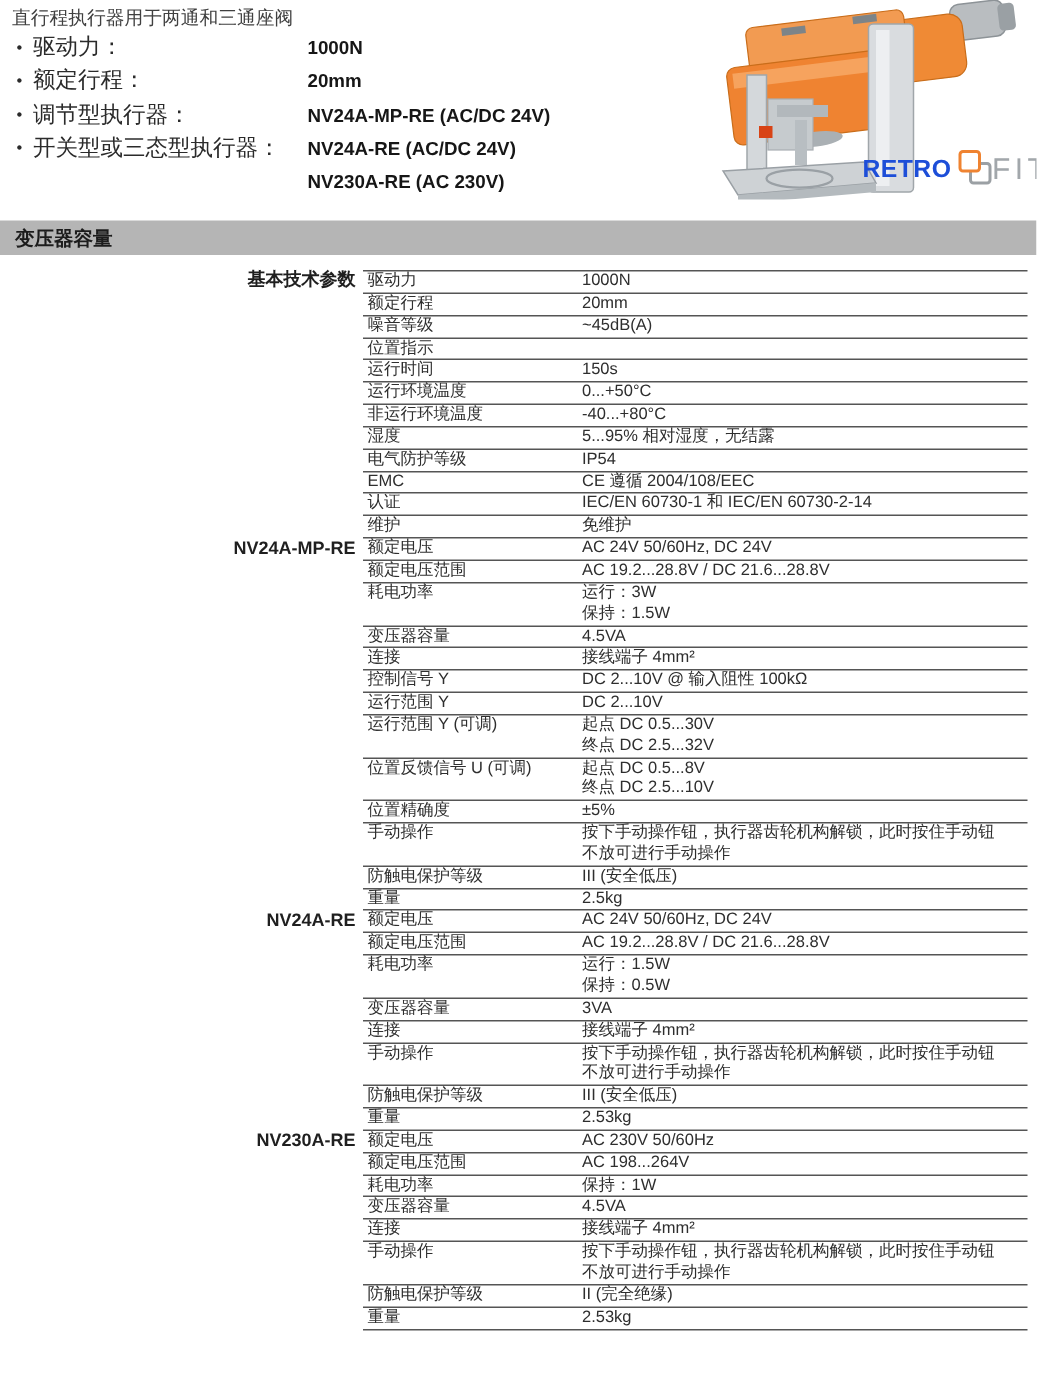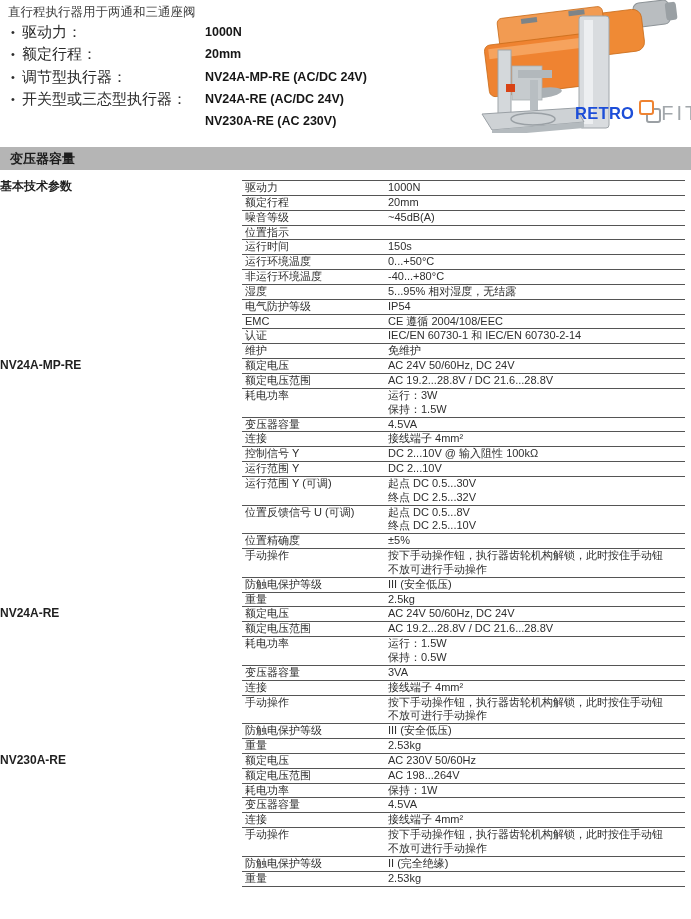--- a/index.html
+++ b/index.html
@@ -25,21 +25,21 @@
   .sq{position:absolute;width:11px;height:11px;border-radius:3px;box-sizing:content-box;background:transparent}
   .sq-orange{left:4px;top:0;border:2.5px solid var(--accent,#ef8331);z-index:2;background:#fff}
   .sq-gray{left:11px;top:8px;border:2.5px solid #9ba0a4;z-index:1}
   .logo-fit{font-size:20px;color:#a2a7ab;letter-spacing:3px;line-height:24px}
   
   .secbar{position:absolute;top:147px;left:0;width:691px;height:23px;background:var(--bar,#b5b5b5)}
   .secbar span{display:block;padding-left:10px;line-height:23px;font-size:13px;font-weight:bold;color:#1c1c1c}
   
   .spec-table{position:absolute;top:180px;left:0;width:691px;font-size:11px;color:#2e2e2e}
   .trow{display:flex;align-items:stretch}
-  .gcell{width:242px;box-sizing:border-box;text-align:left;padding-right:5px;
+  .gcell{width:242px;box-sizing:border-box;text-align:right;padding-right:5px;
          font-weight:bold;font-size:12px;line-height:13.85px;color:#1f1f1f;white-space:nowrap}
   .cells{flex:1;display:flex;border-bottom:1px solid var(--line,#555);margin-right:6px}
   .trow:first-child .cells{border-top:1px solid var(--line,#555)}
   .pcell{width:144px;box-sizing:border-box;padding-left:3px;line-height:13.85px;white-space:nowrap}
   .vcell{flex:1;box-sizing:border-box;padding-left:2px;line-height:13.85px}
   .vcell div{line-height:13.85px;white-space:nowrap}
 </style>
 </head>
 <body>
 

